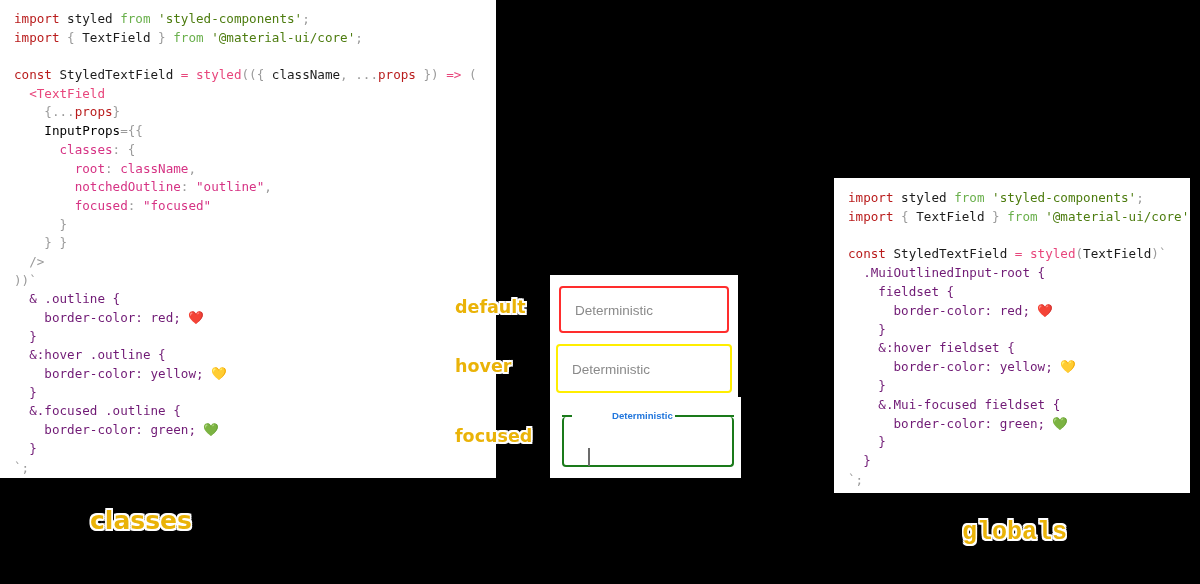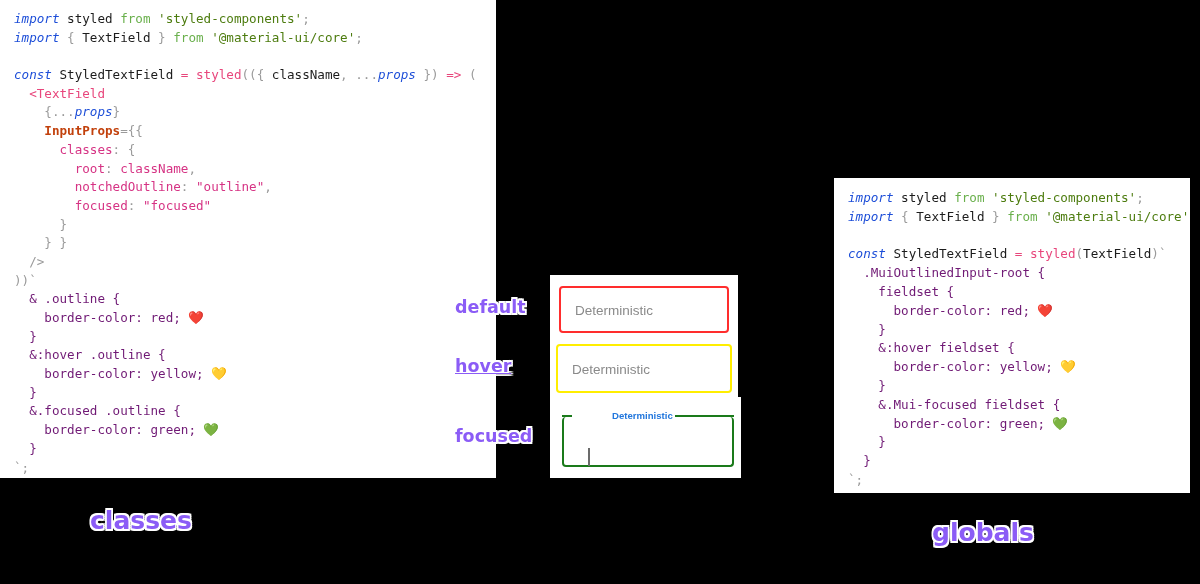--- a/index.html
+++ b/index.html
@@ -42,28 +42,28 @@
     font-size: 12.6px;
     line-height: 18.8px;
   }
   .code-line {
     display: block;
     height: 18.7px;
   }
   #panel-globals .code-line { height: 18.8px; }
 
   
-  .t-kw      { color: #1d4ed8; font-style: italic; }      
+  .t-kw      { color: #b91c1c; }      
   .t-plain   { color: #1c1c1c; }      
   .t-from    { color: #6ab04c; }      
   .t-str     { color: #4d7c0f; }      
   .t-punct   { color: #9a9a9a; }      
   .t-op      { color: #e8467c; }      
   .t-fn      { color: #e8467c; }      
-  .t-prop    { color: #c2410c; font-weight: bold; }      
+  .t-prop    { color: #000000; }      
   .t-key     { color: #d63384; }      
   .t-val     { color: #d63384; }      
   .t-css     { color: #701a75; }      
   .emoji     { font-family: "DejaVu Sans", sans-serif; }
 
   
   #demo-top {
     position: absolute;
     left: 550px;
     top: 275px;
@@ -149,38 +149,38 @@
     left: 24px;
     top: 31px;
     width: 2px;
     height: 18px;
     background: #6b6b6b;
   }
 
   
   .anno {
     position: absolute;
-    color: #8b5cf6;
+    color: #eab308;
     font-weight: bold;
     font-family: "DejaVu Sans", sans-serif;
     white-space: nowrap;
     text-shadow:
       -1.6px -1.6px 0 #ffffff,  1.6px -1.6px 0 #ffffff,
       -1.6px  1.6px 0 #ffffff,  1.6px  1.6px 0 #ffffff,
       -1.6px 0 0 #ffffff, 1.6px 0 0 #ffffff,
        0 -1.6px 0 #ffffff, 0 1.6px 0 #ffffff;
   }
   .anno-state { font-size: 17.5px; }
   #anno-default { left: 455px; top: 297px; }
-  #anno-hover   { left: 455px; top: 356px; text-decoration: underline; }
+  #anno-hover   { left: 455px; top: 356px; }
   #anno-focused { left: 455px; top: 426px; }
 
   .anno-caption { font-size: 25px; }
   #caption-classes { left: 90px;  top: 506px; }
-  #caption-globals { left: 932px; top: 518px; }
+  #caption-globals { left: 962px; top: 518px; font-family: Liberation Mono, monospace; }
 </style>
 </head>
 <body>
 
 <div class="code-panel" id="panel-classes"><span class="code-line"><span class="t-kw">import </span><span class="t-plain">styled</span><span class="t-from"> from </span><span class="t-str">'styled-components'</span><span class="t-punct">;</span></span><span class="code-line"><span class="t-kw">import </span><span class="t-punct">{</span><span class="t-plain"> TextField </span><span class="t-punct">}</span><span class="t-from"> from </span><span class="t-str">'@material-ui/core'</span><span class="t-punct">;</span></span><span class="code-line">&nbsp;</span><span class="code-line"><span class="t-kw">const </span><span class="t-plain">StyledTextField</span><span class="t-op"> = </span><span class="t-fn">styled</span><span class="t-punct">((</span><span class="t-punct">{</span><span class="t-plain"> className</span><span class="t-punct">, </span><span class="t-punct">...</span><span class="t-kw">props</span><span class="t-punct"> }</span><span class="t-punct">) </span><span class="t-op">=&gt; </span><span class="t-punct">(</span></span><span class="code-line"><span class="t-fn">  &lt;TextField</span></span><span class="code-line"><span class="t-punct">    {...</span><span class="t-kw">props</span><span class="t-punct">}</span></span><span class="code-line"><span class="t-prop">    InputProps</span><span class="t-punct">={{</span></span><span class="code-line"><span class="t-key">      classes</span><span class="t-punct">: {</span></span><span class="code-line"><span class="t-key">        root</span><span class="t-punct">: </span><span class="t-key">className</span><span class="t-punct">,</span></span><span class="code-line"><span class="t-key">        notchedOutline</span><span class="t-punct">: </span><span class="t-val">"outline"</span><span class="t-punct">,</span></span><span class="code-line"><span class="t-key">        focused</span><span class="t-punct">: </span><span class="t-val">"focused"</span></span><span class="code-line"><span class="t-punct">      }</span></span><span class="code-line"><span class="t-punct">    } }</span></span><span class="code-line"><span class="t-punct">  /&gt;</span></span><span class="code-line"><span class="t-punct">))`</span></span><span class="code-line"><span class="t-css">  &amp; .outline {</span></span><span class="code-line"><span class="t-css">    border-color: red; </span><span class="emoji">❤️</span></span><span class="code-line"><span class="t-css">  }</span></span><span class="code-line"><span class="t-css">  &amp;:hover .outline {</span></span><span class="code-line"><span class="t-css">    border-color: yellow; </span><span class="emoji">💛</span></span><span class="code-line"><span class="t-css">  }</span></span><span class="code-line"><span class="t-css">  &amp;.focused .outline {</span></span><span class="code-line"><span class="t-css">    border-color: green; </span><span class="emoji">💚</span></span><span class="code-line"><span class="t-css">  }</span></span><span class="code-line"><span class="t-punct">`;</span></span></div>
 
 <div class="code-panel" id="panel-globals"><span class="code-line"><span class="t-kw">import </span><span class="t-plain">styled</span><span class="t-from"> from </span><span class="t-str">'styled-components'</span><span class="t-punct">;</span></span><span class="code-line"><span class="t-kw">import </span><span class="t-punct">{</span><span class="t-plain"> TextField </span><span class="t-punct">}</span><span class="t-from"> from </span><span class="t-str">'@material-ui/core'</span><span class="t-punct">;</span></span><span class="code-line">&nbsp;</span><span class="code-line"><span class="t-kw">const </span><span class="t-plain">StyledTextField</span><span class="t-op"> = </span><span class="t-fn">styled</span><span class="t-punct">(</span><span class="t-plain">TextField</span><span class="t-punct">)`</span></span><span class="code-line"><span class="t-css">  .MuiOutlinedInput-root {</span></span><span class="code-line"><span class="t-css">    fieldset {</span></span><span class="code-line"><span class="t-css">      border-color: red; </span><span class="emoji">❤️</span></span><span class="code-line"><span class="t-css">    }</span></span><span class="code-line"><span class="t-css">    &amp;:hover fieldset {</span></span><span class="code-line"><span class="t-css">      border-color: yellow; </span><span class="emoji">💛</span></span><span class="code-line"><span class="t-css">    }</span></span><span class="code-line"><span class="t-css">    &amp;.Mui-focused fieldset {</span></span><span class="code-line"><span class="t-css">      border-color: green; </span><span class="emoji">💚</span></span><span class="code-line"><span class="t-css">    }</span></span><span class="code-line"><span class="t-css">  }</span></span><span class="code-line"><span class="t-punct">`;</span></span></div>
 
 <div id="demo-top">
   <div class="tf" id="tf-default">

